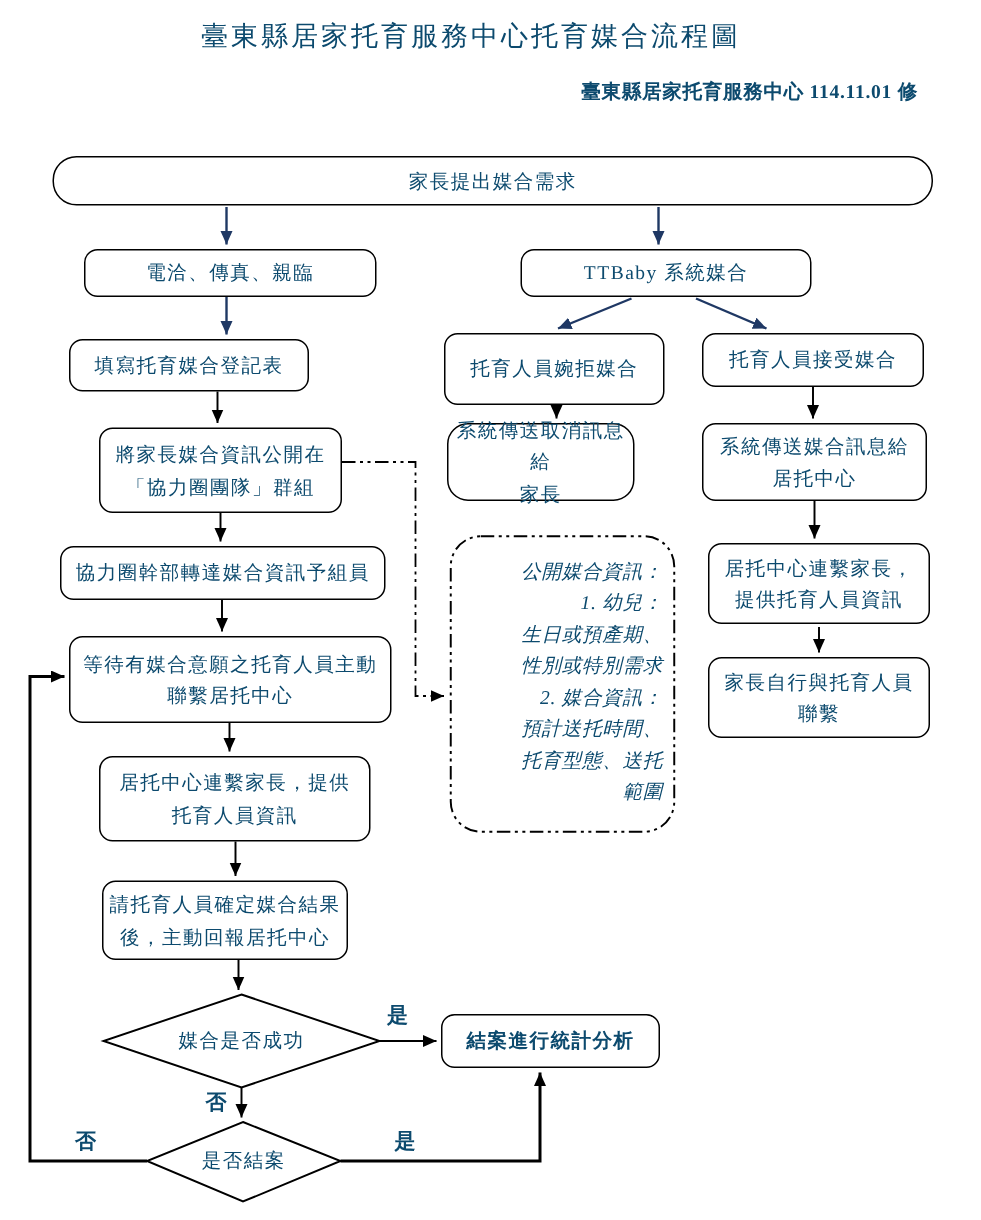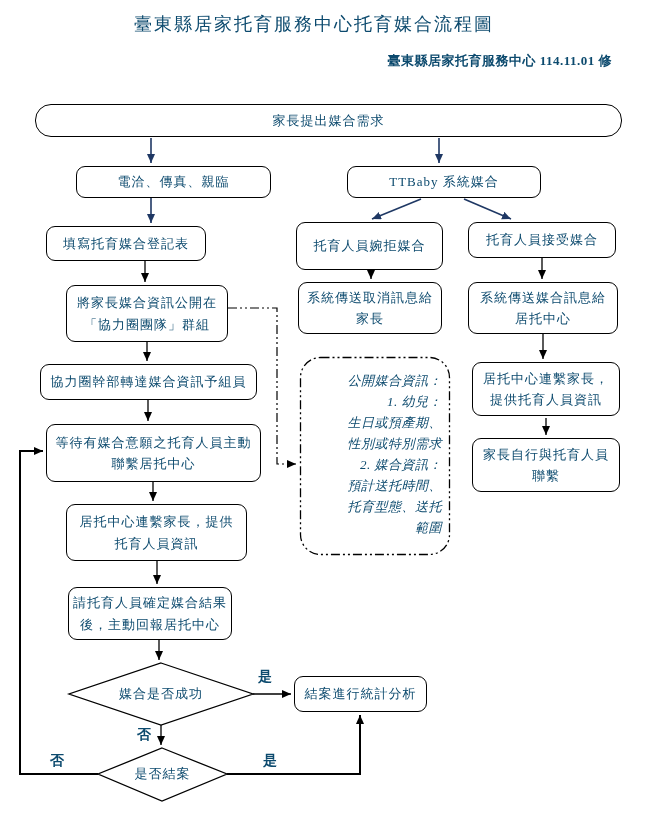--- a/index.html
+++ b/index.html
@@ -95,34 +95,34 @@
     <path d="M228,308 L277,308 L277,464 L296,464" marker-end="url(#ahb)" stroke="#000" stroke-width="1.2" fill="none" stroke-dasharray="9 3 2 3 2 3"></path>
 
     <rect x="300.5" y="357.5" width="149" height="197" rx="20" ry="20" fill="#ffffff" stroke="#000" stroke-width="1.3" stroke-dasharray="9 3 2 3 2 3"></rect>
 
     <polygon points="161,663 253,694 161,725 69,694" fill="#ffffff" stroke="#000" stroke-width="1.3"></polygon>
     <polygon points="162,748 227,774 162,801 98,774" fill="#ffffff" stroke="#000" stroke-width="1.3"></polygon>
   </svg>
 
   <div class="box" style="left:35px;top:104px;width:587px;height:33px;border-radius:16px;">家長提出媒合需求</div>
 
-  <div class="box" style="left:56px;top:166px;width:195px;height:32px;margin-left:20px;">電洽、傳真、親臨</div>
+  <div class="box" style="left:56px;top:166px;width:195px;height:32px;">電洽、傳真、親臨</div>
 
   <div class="box" style="left:347px;top:166px;width:194px;height:32px;">TTBaby 系統媒合</div>
 
   <div class="box" style="left:46px;top:226px;width:160px;height:35px;">填寫托育媒合登記表</div>
 
   <div class="box" style="left:296px;top:222px;width:147px;height:48px;">托育人員婉拒媒合</div>
 
   <div class="box" style="left:468px;top:222px;width:148px;height:36px;">托育人員接受媒合</div>
 
   <div class="box" style="left:66px;top:285px;width:162px;height:57px;">將家長媒合資訊公開在
 「協力圈團隊」群組</div>
 
-  <div class="box" style="left:298px;top:282px;width:144px;height:52px;">系統傳送取消訊息給
+  <div class="box" style="left:298px;top:282px;width:125px;height:52px;border-radius:14px;">系統傳送取消訊息給
 家長</div>
 
   <div class="box" style="left:40px;top:364px;width:217px;height:36px;">協力圈幹部轉達媒合資訊予組員</div>
 
   <div class="box" style="left:468px;top:282px;width:150px;height:52px;">系統傳送媒合訊息給
 居托中心</div>
 
   <div class="box" style="left:46px;top:424px;width:215px;height:58px;">等待有媒合意願之托育人員主動
 聯繫居托中心</div>
 
@@ -131,21 +131,21 @@
 
   <div class="box" style="left:472px;top:438px;width:148px;height:54px;">家長自行與托育人員
 聯繫</div>
 
   <div class="box" style="left:66px;top:504px;width:181px;height:57px;">居托中心連繫家長，提供
 托育人員資訊</div>
 
   <div class="box" style="left:68px;top:587px;width:164px;height:53px;">請托育人員確定媒合結果
 後，主動回報居托中心</div>
 
-  <div class="box" style="left:294px;top:676px;width:133px;height:36px;">結案進行統計分析</div>
+  <div class="box" style="left:294px;top:676px;width:146px;height:36px;font-weight:bold;">結案進行統計分析</div>
 
   <div class="info-text" style="left:317px;top:370px;width:125px;">公開媒合資訊：
 1. 幼兒：
 　 生日或預產期、
 　 性別或特別需求
 2. 媒合資訊：
 　 預計送托時間、
 　 托育型態、送托
 　 範圍</div>
 

